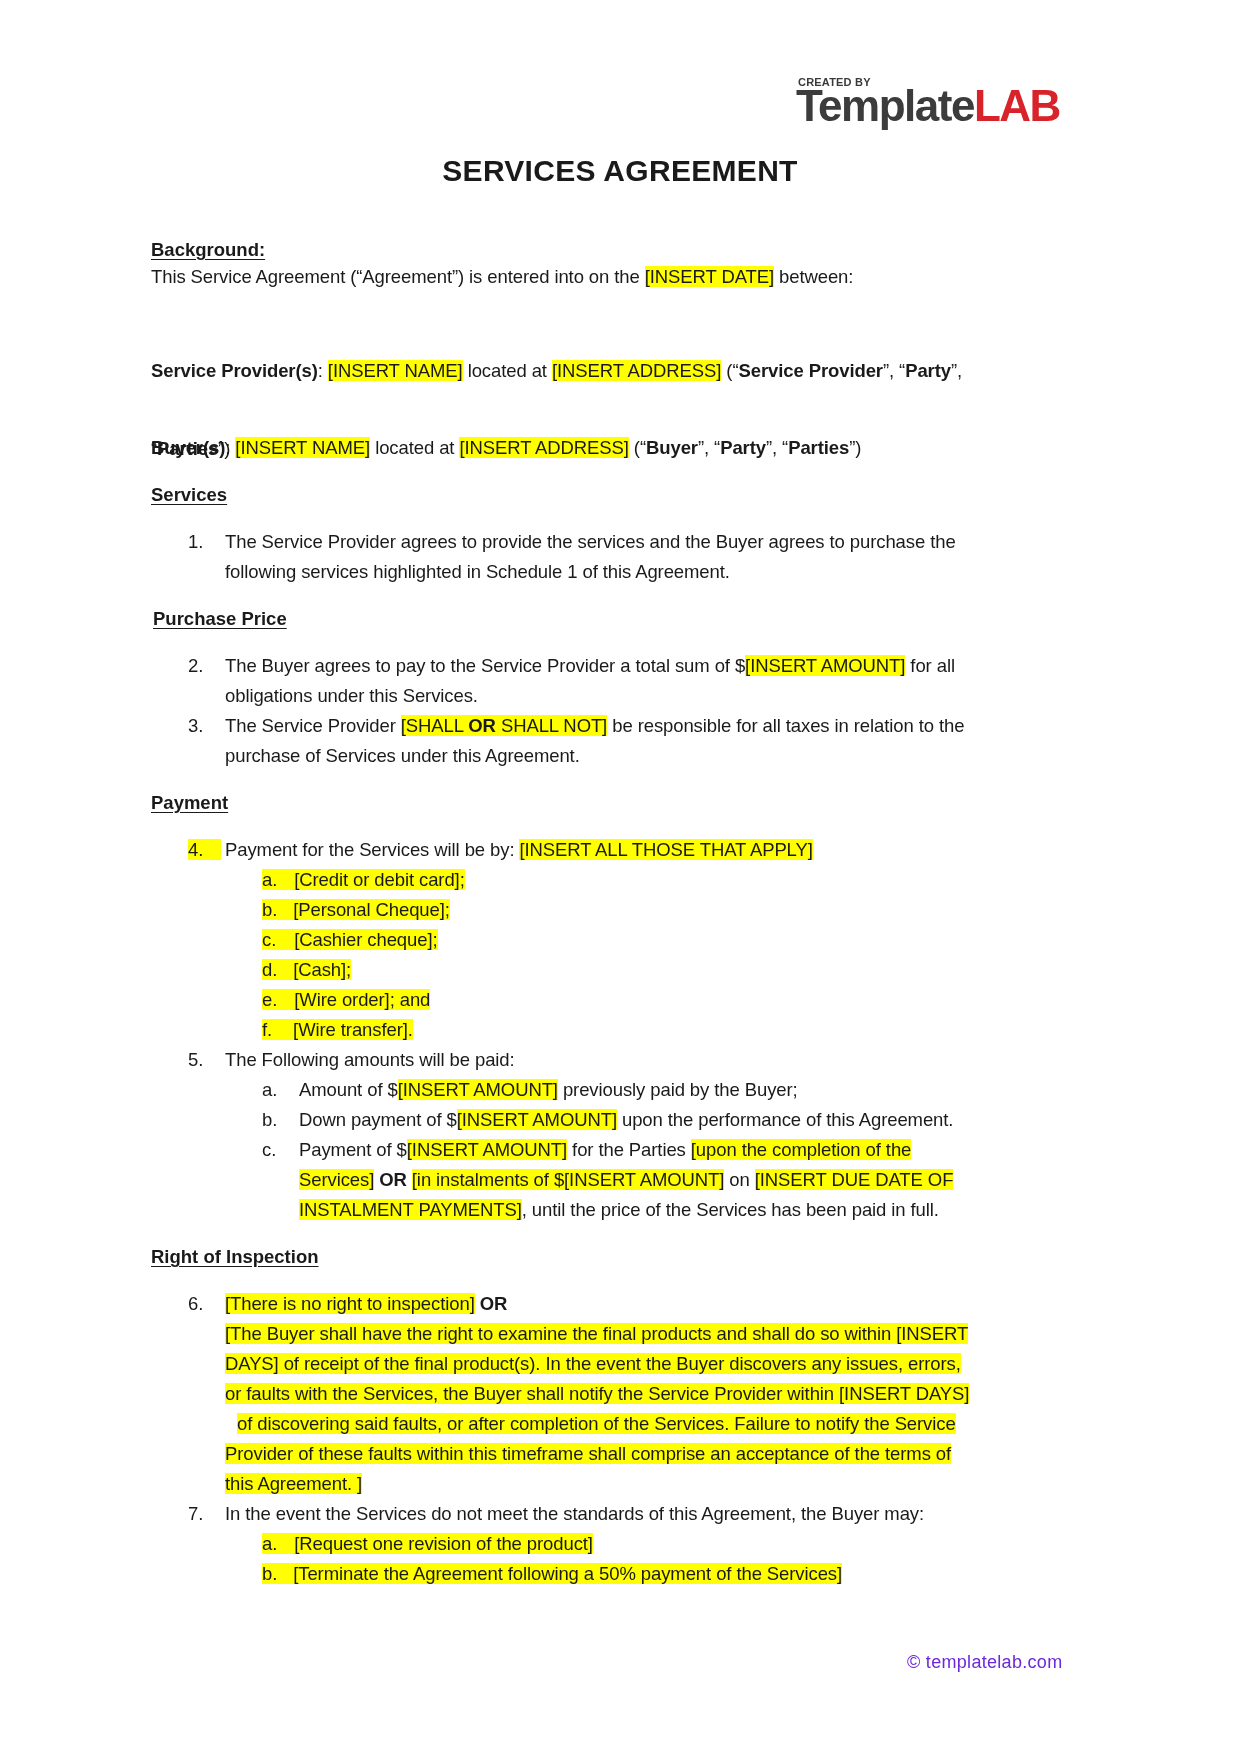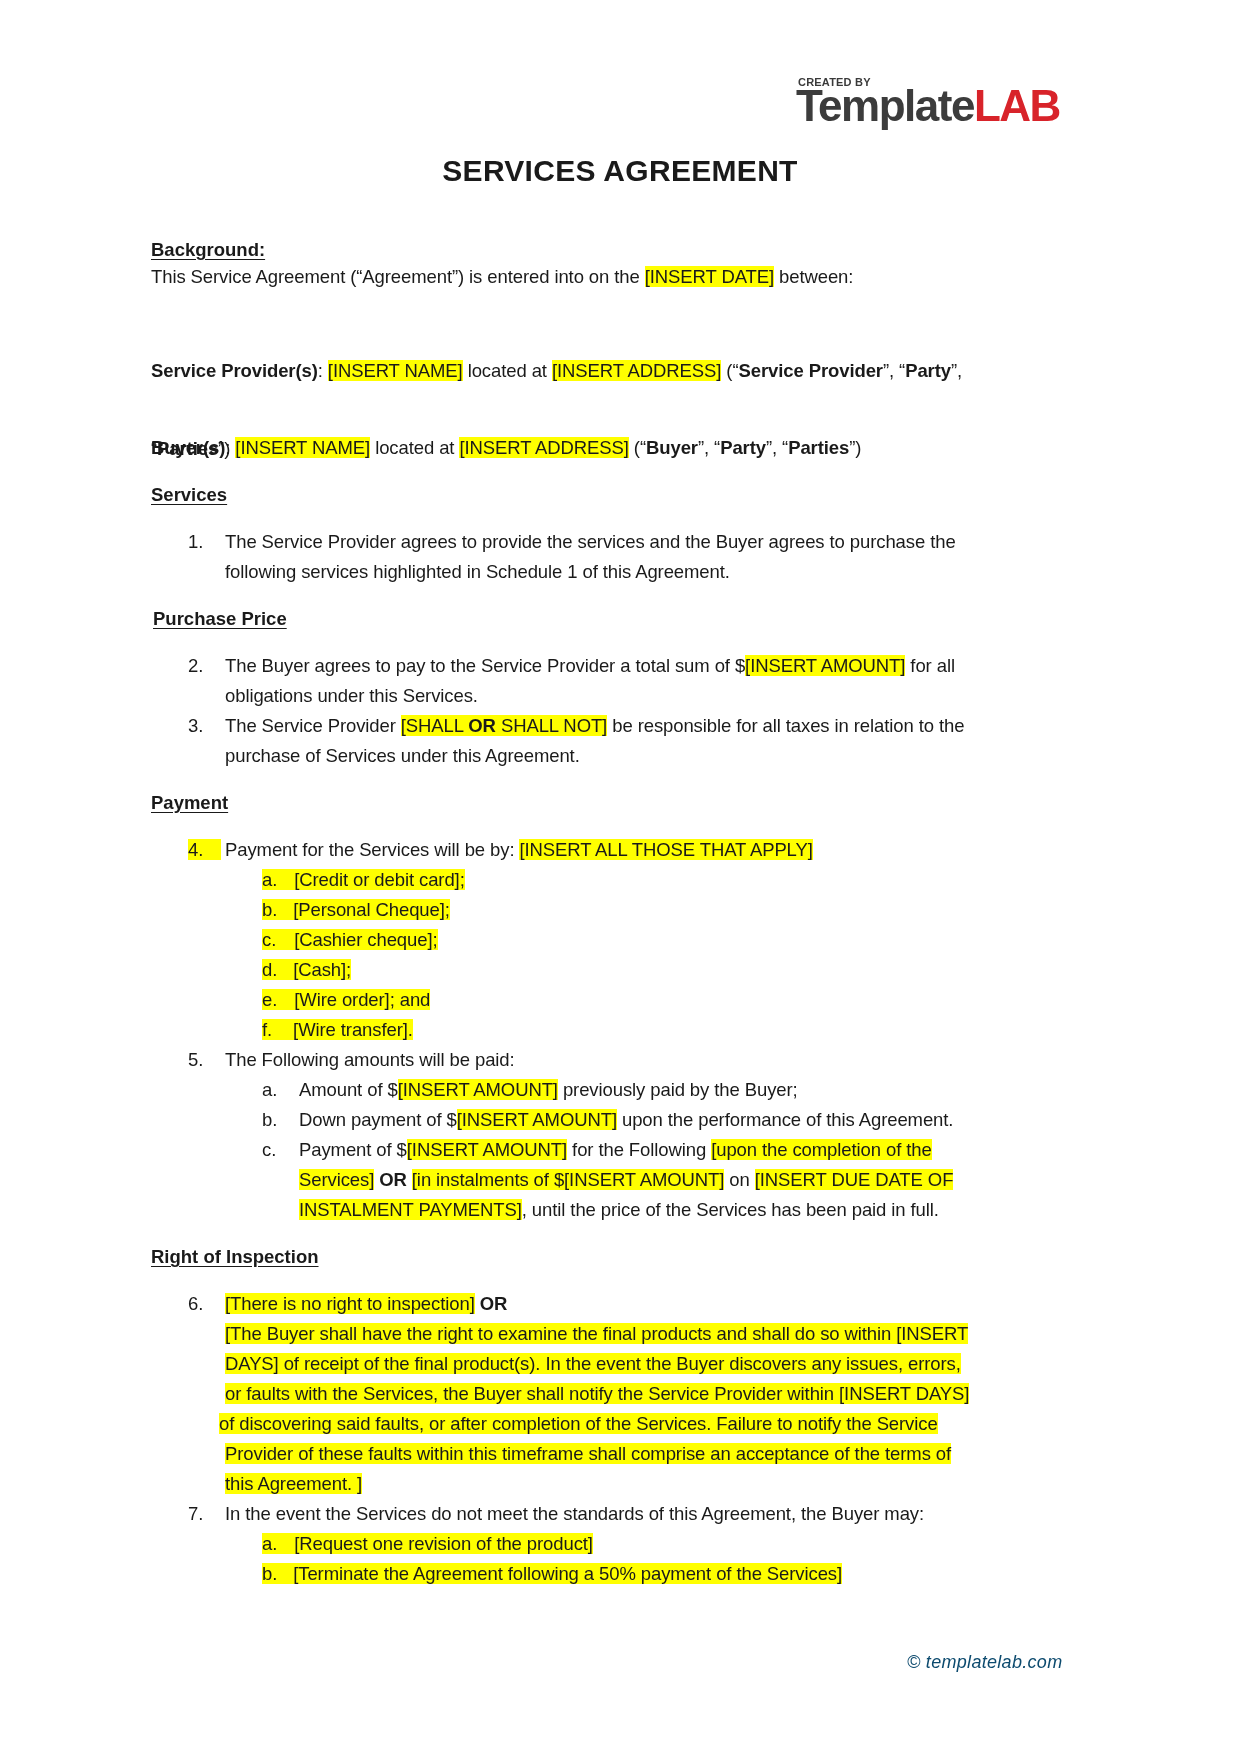--- a/index.html
+++ b/index.html
@@ -9,21 +9,21 @@
   .line { font-size:18.5px; line-height:22px; letter-spacing:-0.1px; }
   .hl { background:#ffff00; }
   .b { font-weight:bold; }
   .heading { font-size:18.5px; font-weight:bold; text-decoration:underline; text-underline-offset:3px; }
   .title { font-size:30px; font-weight:bold; letter-spacing:0.3px; }
   .logo { font-weight:bold; }
   .logo-small { font-size:11px; font-weight:bold; color:#3a3a3a; letter-spacing:0.2px; }
   .logo-main { font-size:44px; letter-spacing:-1.5px; line-height:44px; }
   .logo-t { color:#3c3c3c; }
   .logo-l { color:#d8232a; }
-  .footer { font-size:18px; color:#0c4a6e; letter-spacing:0.3px;font-style:italic; }
+  .footer { font-size:18px; color:#6d28d9; letter-spacing:0.3px; }
 </style>
 </head>
 <body>
 
 <div class="abs logo-small" style="left:798px;top:76px;">CREATED BY</div>
 <div class="abs logo logo-main" style="left:796px;top:84px;">
   <span class="logo-t">Template</span><span class="logo-l">LAB</span>
 </div>
 
 <div class="abs title" style="left:0;width:1240px;text-align:center;top:154px;">SERVICES AGREEMENT</div>
@@ -79,38 +79,38 @@
 <div class="abs line" style="left:262px;top:1079px;">a.</div>
 <div class="abs line" style="left:299px;top:1079px;">
   <span>Amount of $</span><span class="hl">[INSERT AMOUNT]</span><span> previously paid by the Buyer;</span>
 </div>
 <div class="abs line" style="left:262px;top:1109px;">b.</div>
 <div class="abs line" style="left:299px;top:1109px;">
   <span>Down payment of $</span><span class="hl">[INSERT AMOUNT]</span><span> upon the performance of this Agreement.</span>
 </div>
 <div class="abs line" style="left:262px;top:1139px;">c.</div>
 <div class="abs line" style="left:299px;top:1139px;">
-  <span>Payment of $</span><span class="hl">[INSERT AMOUNT]</span><span> for the Following </span><span class="hl">[upon the completion of the</span>
+  <span>Payment of $</span><span class="hl">[INSERT AMOUNT]</span><span> for the Parties </span><span class="hl">[upon the completion of the</span>
 </div>
 <div class="abs line" style="left:299px;top:1169px;">
   <span class="hl">Services]</span><span class="b"> OR </span><span class="hl">[in instalments of $[INSERT AMOUNT]</span><span> on </span><span class="hl">[INSERT DUE DATE OF</span>
 </div>
 <div class="abs line" style="left:299px;top:1199px;">
   <span class="hl">INSTALMENT PAYMENTS]</span><span>, until the price of the Services has been paid in full.</span>
 </div>
 
 <div class="abs heading" style="left:151px;top:1246px;">Right of Inspection</div>
 <div class="abs line" style="left:188px;top:1293px;">6.</div>
 <div class="abs line" style="left:225px;top:1293px;">
   <span class="hl">[There is no right to inspection]</span><span class="b"> OR</span>
 </div>
 <div class="abs line" style="left:225px;top:1323px;"><span class="hl">[The Buyer shall have the right to examine the final products and shall do so within [INSERT</span></div>
 <div class="abs line" style="left:225px;top:1353px;"><span class="hl">DAYS] of receipt of the final product(s). In the event the Buyer discovers any issues, errors,</span></div>
 <div class="abs line" style="left:225px;top:1383px;"><span class="hl">or faults with the Services, the Buyer shall notify the Service Provider within [INSERT DAYS]</span></div>
-<div class="abs line" style="left:219px;top:1413px;text-align:right;"><span class="hl">of discovering said faults, or after completion of the Services. Failure to notify the Service</span></div>
+<div class="abs line" style="left:237px;top:1413px;text-align:right;"><span class="hl">of discovering said faults, or after completion of the Services. Failure to notify the Service</span></div>
 <div class="abs line" style="left:225px;top:1443px;"><span class="hl">Provider of these faults within this timeframe shall comprise an acceptance of the terms of</span></div>
 <div class="abs line" style="left:225px;top:1473px;"><span class="hl">this Agreement. ]</span></div>
 
 <div class="abs line" style="left:188px;top:1503px;">7.</div>
 <div class="abs line" style="left:225px;top:1503px;">In the event the Services do not meet the standards of this Agreement, the Buyer may:</div>
 <div class="abs line" style="left:262px;top:1533px;"><span class="hl" style="padding-right:17px;">a.</span><span class="hl">[Request one revision of the product]</span></div>
 <div class="abs line" style="left:262px;top:1563px;"><span class="hl" style="padding-right:16px;">b.</span><span class="hl">[Terminate the Agreement following a 50% payment of the Services]</span></div>
 
 <div class="abs footer" style="left:907px;top:1652px;">© templatelab.com</div>
 

